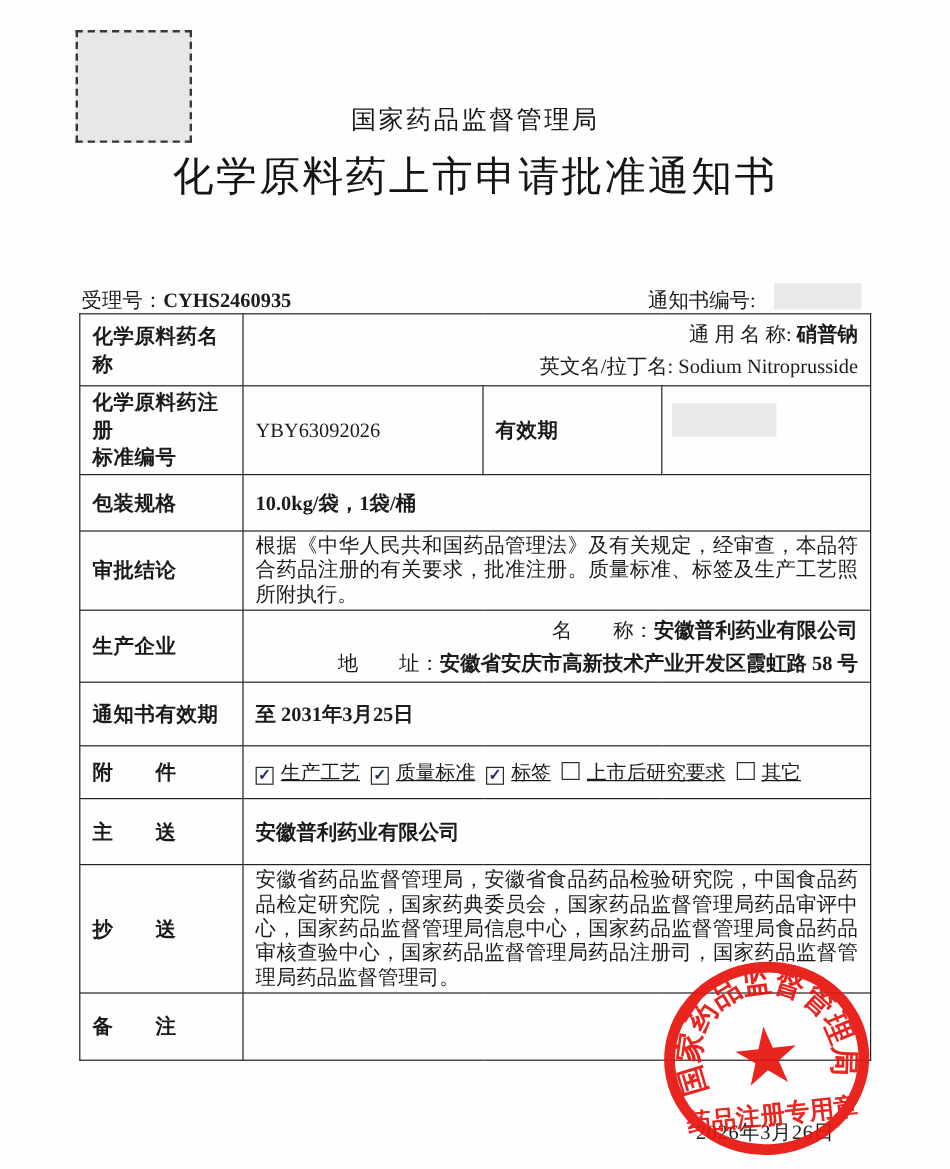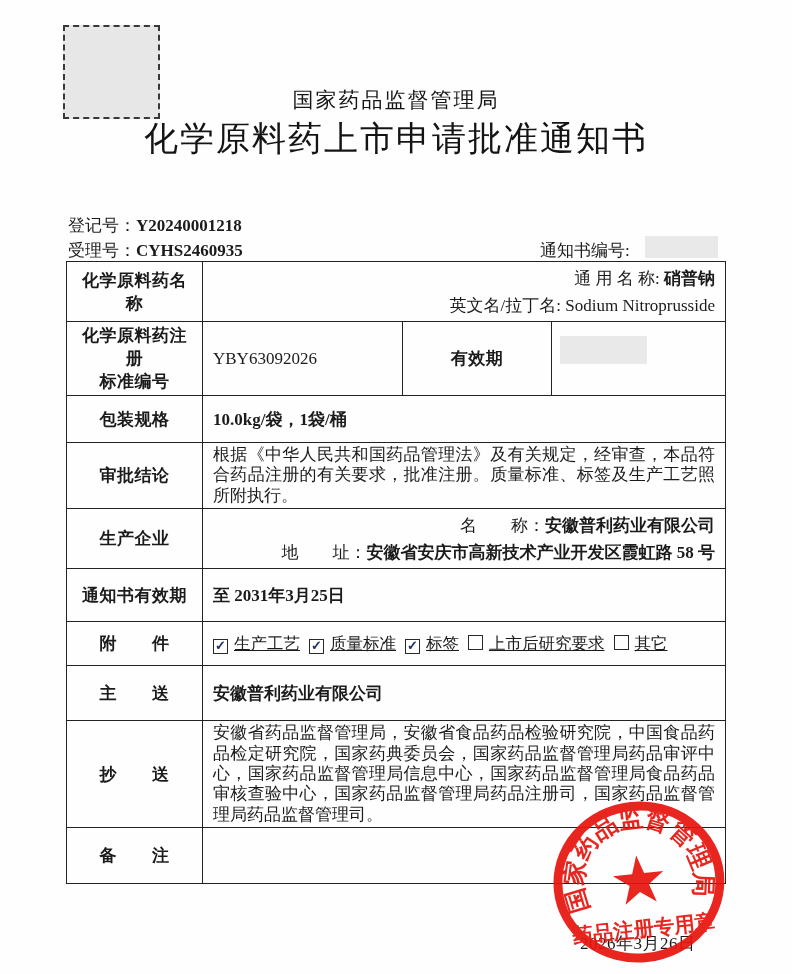--- a/index.html
+++ b/index.html
@@ -10,34 +10,34 @@
   
   .redact{position:absolute;background:#e9e9ea;}
   .redact-top{left:63px;top:25px;width:97px;height:94px;background:#e7e7e7;
     border:2px dashed #383838;box-sizing:border-box;}
   .redact-notice{left:645px;top:236px;width:73px;height:22px;}
   .redact-validity{left:560px;top:336px;width:87px;height:28px;z-index:3;}
   
   .org{position:absolute;top:86px;left:0;width:100%;text-align:center;
     font-family:"Liberation Sans","DejaVu Sans",sans-serif;font-size:21px;
     letter-spacing:2px;color:#161616;}
-  .title{position:absolute;top:116px;left:0;width:100%;text-align:center;
+  .title{position:absolute;top:124px;left:0;width:100%;text-align:center;
     font-size:34px;letter-spacing:2px;color:#141414;white-space:nowrap;}
   
   .meta{position:absolute;font-size:17px;white-space:nowrap;}
   .meta-reg{left:68px;top:214px;}
   .meta-acc{left:68px;top:239px;}
   .meta-notice{left:540px;top:239px;}
   .meta b{font-weight:bold;}
   
   table.doc{position:absolute;left:66px;top:261px;border-collapse:collapse;
     table-layout:fixed;z-index:1;}
   table.doc td{border:1.6px solid #222;font-size:17px;vertical-align:middle;
     padding:2px 10px;overflow:hidden;}
-  td.lbl{text-align:center;font-weight:bold;padding:2px 4px;letter-spacing:0.5px;}
+  td.lbl{text-align:left;font-weight:bold;padding:2px 4px;letter-spacing:0.5px;}
   .kv{line-height:27px;white-space:nowrap;text-align:right;}
   .kv .k{font-weight:normal;}
   .bold{font-weight:bold;}
   .para{font-size:17px;line-height:1.2;font-weight:normal;text-align:justify;}
   
   .att-wrap{white-space:nowrap;font-size:16.5px;}
   .att-item{margin-right:9px;display:inline-block;text-decoration:underline;}
   .cb{display:inline-block;width:13px;height:13px;border:1.6px solid #2a2a2a;
     margin-right:6px;vertical-align:-1px;font-size:13px;line-height:12px;
     text-align:center;font-weight:bold;color:#203060;}
@@ -50,21 +50,20 @@
 </head>
 <body>
 
 <div class="page">
 
   <div class="redact redact-top"></div>
 
   <div class="org">国家药品监督管理局</div>
   <div class="title">化学原料药上市申请批准通知书</div>
 
-  <div class="meta meta-reg"><span>登记号：</span><b>Y20240001218</b></div>
   <div class="meta meta-acc"><span>受理号：</span><b>CYHS2460935</b></div>
   <div class="meta meta-notice">通知书编号:</div>
   <div class="redact redact-notice"></div>
 
   <table class="doc">
     <colgroup>
         <col style="width:136px">
         <col style="width:200px">
         <col style="width:149px">
         <col style="width:174px">

